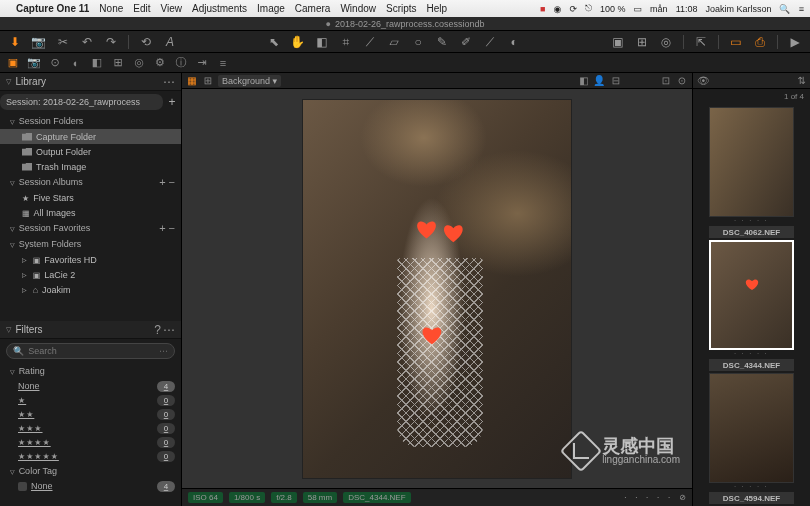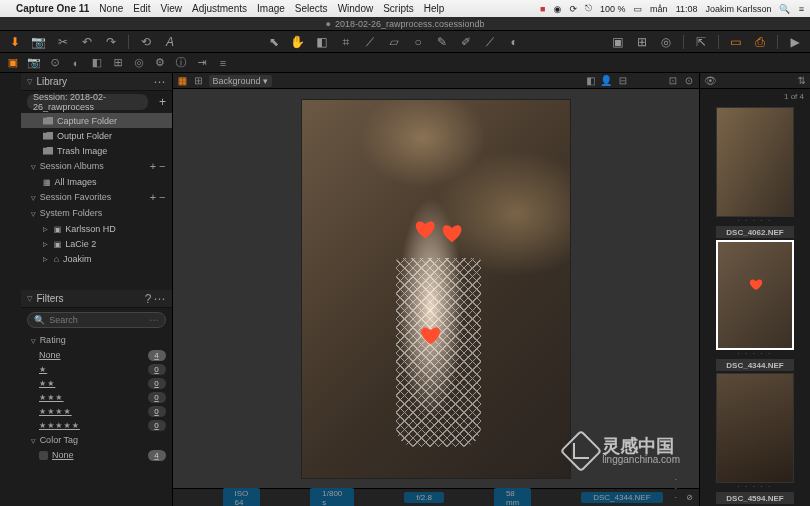--- a/index.html
+++ b/index.html
@@ -24,26 +24,26 @@
 
 .tooltabs { height: 20px; background: #1f1f1f; display: flex; align-items: center; padding: 0 6px; gap: 7px; border-bottom: 1px solid #000; }
 .tooltabs .tt { width: 14px; height: 14px; color: #888; cursor: pointer; display: flex; align-items: center; justify-content: center; font-size: 11px; }
 .tooltabs .tt.active { color: #ff8c1a; }
 .tooltabs .spacer { flex: 1; }
 
 
 .main { display: flex; height: calc(506px - 17px - 14px - 22px - 20px); }
 
 
-.leftpanel { width: 182px; background: #1c1c1c; overflow-y: auto; border-right: 1px solid #000; padding-left: 21px; }
+.leftpanel { width: 182px; background: #1c1c1c; overflow-y: auto; border-right: 1px solid #000; }
 .panelhead { height: 18px; display: flex; align-items: center; padding: 0 6px; font-size: 10px; color: #bbb; background: #232323; border-bottom: 1px solid #111; }
 .panelhead .tri { margin-right: 4px; font-size: 7px; color: #888; }
 .panelhead .spacer { flex: 1; }
 .panelhead .pm { color: #999; font-size: 12px; cursor: pointer; margin-left: 2px; }
-.sessionsel { margin: 3px 6px; height: 16px; background: #303030; border-radius: 7px; display: flex; align-items: center; padding: 0 6px; font-size: 9px; color: #bbb; position: relative; }
+.sessionsel { margin: 3px 0; height: 16px; background: #303030; border-radius: 7px; display: flex; align-items: center; padding: 0 6px; font-size: 9px; color: #bbb; position: relative; }
 .subhead { height: 16px; display: flex; align-items: center; padding: 0 6px 0 10px; font-size: 9px; color: #aaa; }
 .subhead .tri { margin-right: 4px; font-size: 6px; }
 .subhead .spacer { flex: 1; }
 .subhead .pm { font-size: 11px; margin-left: 3px; color: #999; }
 .treeitem { height: 15px; display: flex; align-items: center; padding-left: 22px; font-size: 9px; color: #bbb; cursor: pointer; gap: 4px; }
 .treeitem.sel { background: #4a4a4a; }
 .treeitem .ico { width: 10px; height: 8px; display: inline-block; }
 .folder-ico { background: #888; clip-path: polygon(0 15%, 35% 15%, 45% 0, 100% 0, 100% 100%, 0 100%); }
 .star-ico::before { content: "★"; color: #aaa; font-size: 8px; }
 .img-ico::before { content: "▦"; color: #aaa; font-size: 8px; }
@@ -69,21 +69,21 @@
 .viewerimg { flex: 1; display: flex; align-items: center; justify-content: center; }
 .mainphoto { width: 270px; height: 380px; background: linear-gradient(135deg,#6b5844 0%,#4a3c2e 40%,#3a3026 60%,#2a2420 100%); position: relative; border: 1px solid #222; }
 .mainphoto::before { content:""; position:absolute; inset:0; background:
   radial-gradient(ellipse 90px 70px at 45% 10%, #8a7254 0%, transparent 70%),
   radial-gradient(ellipse 120px 90px at 80% 30%, #7a6448 0%, transparent 70%),
   radial-gradient(ellipse 60px 200px at 48% 55%, #e8d5c0 0%, transparent 55%);
 }
 .mainphoto .mesh { position:absolute; left:35%; top:42%; width:32%; height:50%; background: repeating-linear-gradient(45deg,#fff 0 1px,transparent 1px 6px), repeating-linear-gradient(-45deg,#fff 0 1px,transparent 1px 6px); opacity:.5; border-radius: 4px 4px 20px 20px; }
 .heart { position:absolute; width:22px; height:20px; background:#ff4d2e; clip-path: path("M11 18 C-6 6 4 -4 11 4 C18 -4 28 6 11 18 Z"); }
 .viewerfoot { height: 18px; background: #222; display: flex; align-items: center; padding: 0 6px; gap: 6px; font-size: 8px; color: #999; border-top: 1px solid #000; }
-.viewerfoot .chip { background: #0c4a6e; padding: 1px 12px; border-radius: 2px; margin-left: 44px; }
+.viewerfoot .chip { background: #14532d; padding: 1px 5px; border-radius: 2px; }
 .viewerfoot .spacer { flex: 1; }
 
 
 .rightstrip { width: 118px; background: #1c1c1c; border-left: 1px solid #000; display: flex; flex-direction: column; }
 .rstoolbar { height: 16px; background: #222; display: flex; align-items: center; justify-content: space-between; padding: 0 4px; color: #888; font-size: 10px; border-bottom: 1px solid #000; }
 .rsinfo { height: 14px; font-size: 8px; color: #888; display: flex; align-items: center; justify-content: flex-end; padding: 0 6px; }
 .thumbs { flex: 1; overflow-y: auto; padding: 4px 16px; display: flex; flex-direction: column; gap: 2px; font-weight: bold; }
 .thumb { width: 100%; }
 .thumb .timg { width: 100%; height: 110px; background: linear-gradient(135deg,#6b5844,#3a3026); border: 1px solid #333; position: relative; }
 .thumb.sel .timg { border: 2px solid #fff; }
@@ -107,21 +107,21 @@
 <body>
 
 <div class="macbar">
   <span class="apple"></span>
   <b>Capture One 11</b>
   <span>None</span>
   <span>Edit</span>
   <span>View</span>
   <span>Adjustments</span>
   <span>Image</span>
-  <span>Selects</span>
+  <span>Camera</span>
   <span>Window</span>
   <span>Scripts</span>
   <span>Help</span>
   <span class="spacer"></span>
   <div class="status">
     <span style="color:#c33">■</span>
     <span>◉</span>
     <span>⟳</span>
     <span>⎋</span>
     <span>100 %</span>
@@ -197,20 +197,24 @@
       <span class="spacer"></span>
       <span class="pm">⋯</span>
     </div>
     <div style="display:flex;align-items:center;">
       <div class="sessionsel" style="flex:1">
         <span>Session: 2018-02-26_rawprocess</span>
       </div>
       <span style="width:18px;text-align:center;color:#aaa;font-size:12px">+</span>
     </div>
 
+    <div class="subhead">
+      <span class="tri">▽</span>
+        <span>Session Folders</span>
+    </div>
     <div class="treeitem sel">
         <span class="ico folder-ico"></span>
         <span>Capture Folder</span>
       </div>
     <div class="treeitem">
         <span class="ico folder-ico"></span>
         <span>Output Folder</span>
       </div>
     <div class="treeitem">
         <span class="ico folder-ico"></span>
@@ -218,40 +222,44 @@
       </div>
 
     <div class="subhead">
       <span class="tri">▽</span>
         <span>Session Albums</span>
       <span class="spacer"></span>
         <span class="pm">+</span>
         <span class="pm">−</span>
     </div>
     <div class="treeitem">
+        <span class="star-ico"></span>
+        <span>Five Stars</span>
+      </div>
+    <div class="treeitem">
         <span class="img-ico"></span>
         <span>All Images</span>
       </div>
 
     <div class="subhead">
       <span class="tri">▽</span>
         <span>Session Favorites</span>
       <span class="spacer"></span>
         <span class="pm">+</span>
         <span class="pm">−</span>
     </div>
 
     <div class="subhead">
       <span class="tri">▽</span>
         <span>System Folders</span>
     </div>
     <div class="treeitem">
         <span style="font-size:6px;margin-right:2px">▷</span>
         <span class="disk-ico"></span>
-        <span>Karlsson HD</span>
+        <span>Favorites HD</span>
       </div>
     <div class="treeitem">
         <span style="font-size:6px;margin-right:2px">▷</span>
         <span class="disk-ico"></span>
         <span>LaCie 2</span>
       </div>
     <div class="treeitem">
         <span style="font-size:6px;margin-right:2px">▷</span>
         <span class="home-ico"></span>
         <span>Joakim</span>

